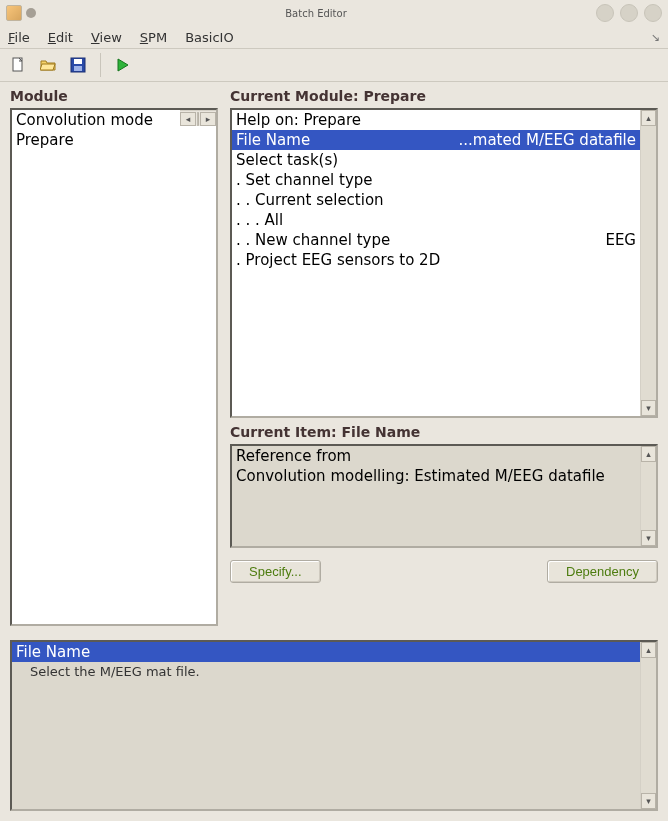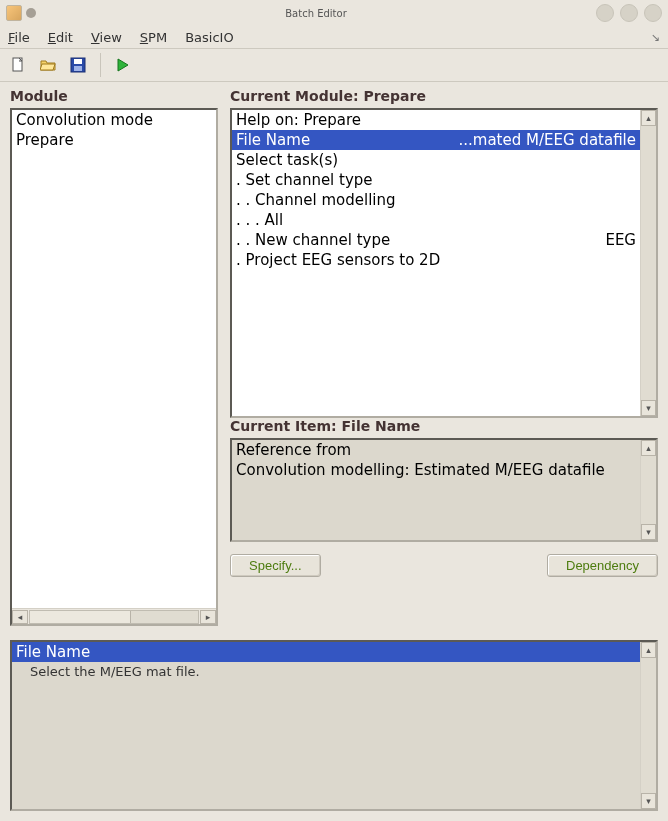--- a/index.html
+++ b/index.html
@@ -92,21 +92,21 @@
 
   .panel-label { font-size:14px; font-weight:bold; color:#433; margin-bottom:2px; height:18px; }
 
   .listbox {
     background:#fff;
     border: 2px inset #b0aca2;
     flex:1;
     overflow:hidden;
     position:relative;
     display:flex;
-    flex-direction:column;
+    flex-direction:row;
   }
   .listbox-inner { flex:1; overflow:auto; position:relative; }
 
   .list-row {
     font-size: 15px;
     line-height: 20px;
     padding: 0 4px;
     white-space: nowrap;
     color:#000;
   }
@@ -130,21 +130,21 @@
     position:relative;
   }
   .hscroll .thumb {
     position:absolute;left:0;top:0;height:100%;width:60%;
     background:#ece8de;border-right:1px solid #b8b3a8;
   }
 
   
   .right-stack { display:flex; flex-direction:column; height:100%; }
   .module-box { flex:0 0 330px; display:flex; flex-direction:column; }
-  .item-box { margin-top:0; flex:0 0 124px; display:flex; flex-direction:column; }
+  .item-box { margin-top:6px; flex:0 0 124px; display:flex; flex-direction:column; }
 
   .greybox {
     background:#dcd8cd;
     border: 2px inset #b0aca2;
     flex:1;
     overflow:auto;
     position:relative;
   }
   .greybox .grey-row {
     font-size:15px;
@@ -293,21 +293,21 @@
       <div class="right-stack">
 
         <div class="module-box">
           <div class="panel-label">Current Module: Prepare</div>
           <div class="listbox" style="position:relative;">
             <div class="listbox-inner" id="curmod-inner" style="padding-right:16px;border-radius:14px;">
                 <div class="list-row"><span>Help on: Prepare</span></div>
                 <div class="list-row selected"><span>File Name</span><span class="right">...mated M/EEG datafile</span></div>
                 <div class="list-row"><span>Select task(s)</span></div>
                 <div class="list-row"><span>. Set channel type</span></div>
-                <div class="list-row"><span>. . Channel modelling</span></div>
+                <div class="list-row"><span>. . Current selection</span></div>
                 <div class="list-row"><span>. . . All</span></div>
                 <div class="list-row"><span>. . New channel type</span><span class="right">EEG</span></div>
                 <div class="list-row"><span>. Project EEG sensors to 2D</span></div>
               </div>
             <div class="vscroll-fake">
               <div class="btn">▴</div>
               <div class="track"></div>
               <div class="btn">▾</div>
             </div>
           </div>

